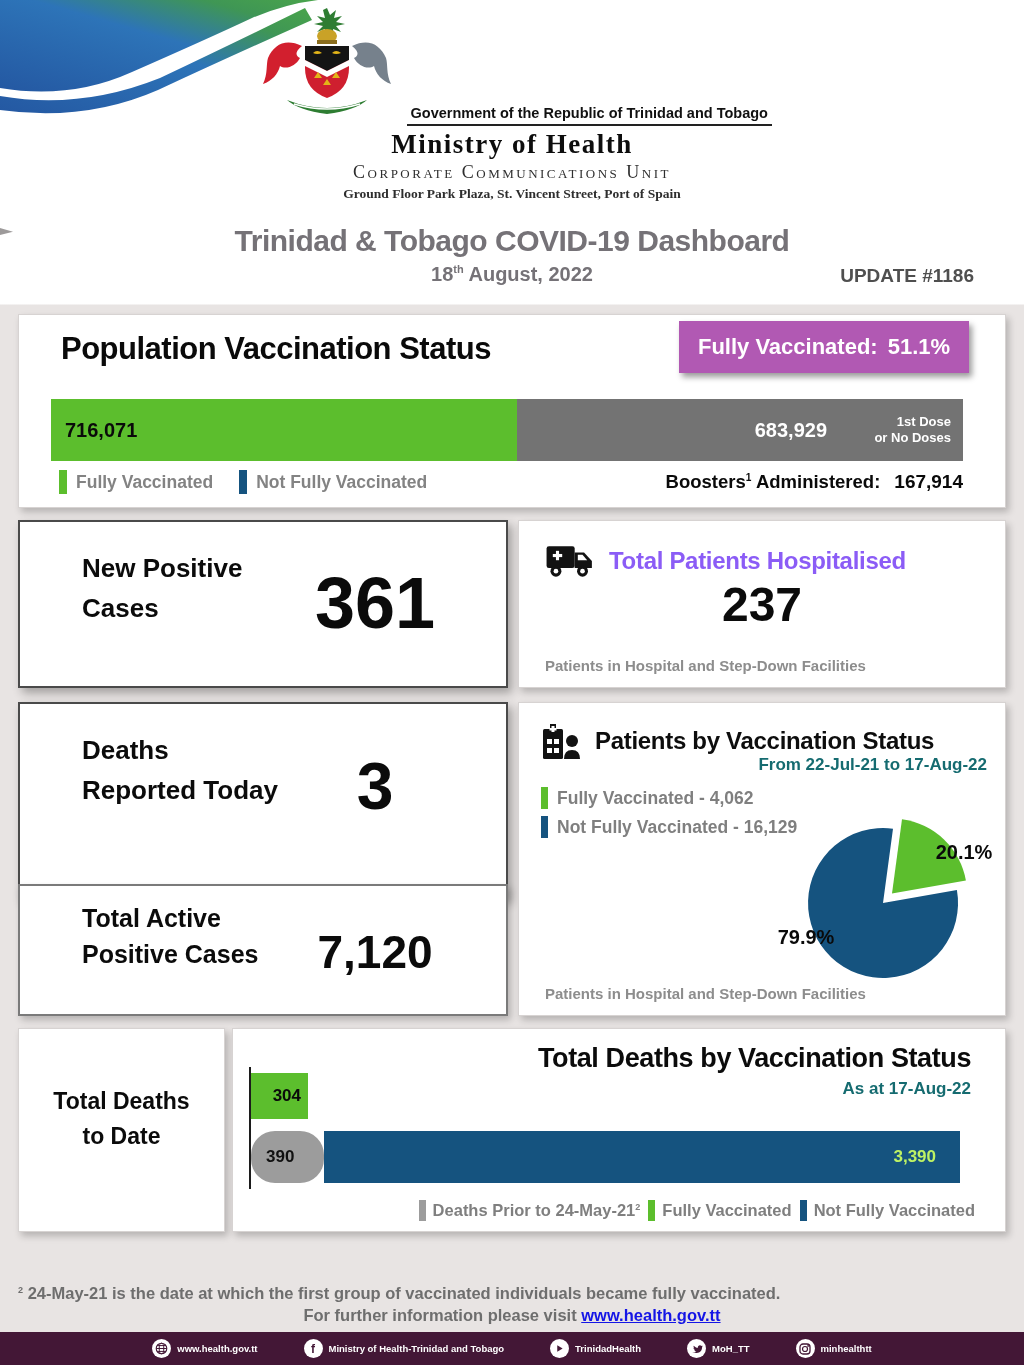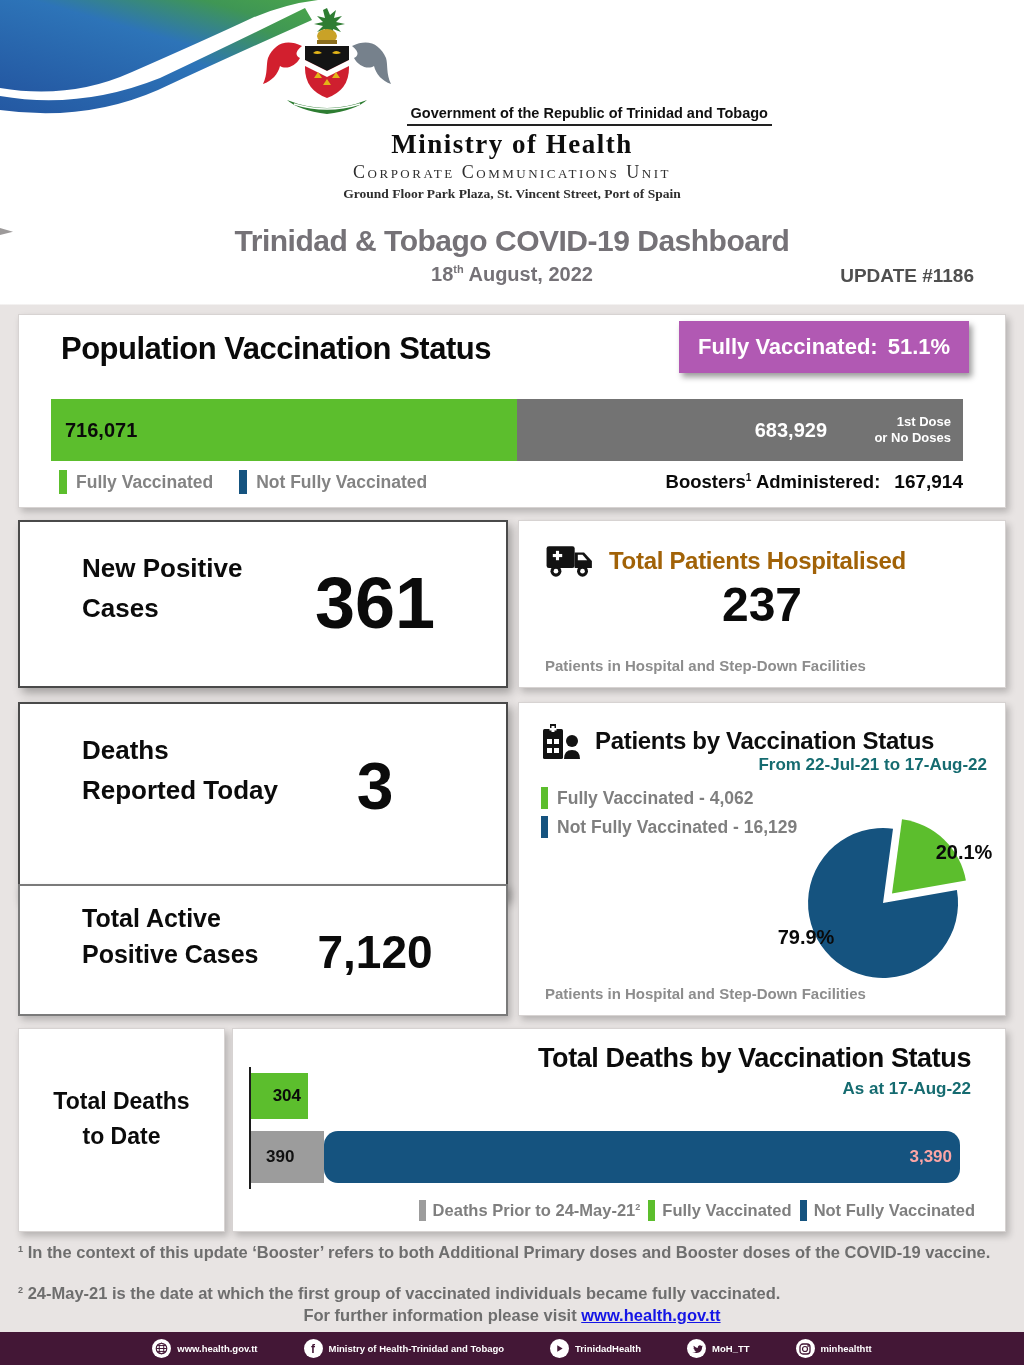--- a/index.html
+++ b/index.html
@@ -62,21 +62,21 @@
   #deaths-card{ left:18px; top:702px; width:490px; height:197px; }
   #deaths-card .metric-label{ top:26px; width:200px; }
   #deaths-card .metric-value{ left:260px; width:190px; top:30px; font-size:66px; line-height:104px; }
   #active-card{ left:18px; top:884px; width:490px; height:132px; }
   #active-card .metric-label{ top:14px; width:210px; font-size:25px; line-height:1.45; }
   #active-card .metric-value{ left:245px; width:220px; top:26px; font-size:46px; line-height:80px; }
 
   
   #hosp-card{ left:518px; top:520px; width:488px; height:168px; }
   .hosp-title-row{ position:absolute; top:22px; left:26px; display:flex; align-items:center; gap:14px; }
-  .hosp-title{ font-size:24px; font-weight:800; color:#a16207; letter-spacing:-.3px; }
+  .hosp-title{ font-size:24px; font-weight:800; color:#8b5cf6; letter-spacing:-.3px; }
   .hosp-value{ position:absolute; top:56px; left:0; right:0; text-align:center;
                font-size:48px; font-weight:800; color:#0b0b0b; }
   .card-caption{ position:absolute; left:26px; bottom:13px; font-size:15px; font-weight:bold; color:#8d8d8d; }
 
   
   #pbs-card{ left:518px; top:702px; width:488px; height:314px; }
   .pbs-title-row{ position:absolute; top:18px; left:22px; display:flex; align-items:center; gap:12px; }
   .pbs-title{ font-size:24px; font-weight:800; color:#0d0d0d; letter-spacing:-.3px; }
   .pbs-sub{ position:absolute; top:52px; right:18px; font-size:17px; font-weight:800; color:#156b70; }
   .pbs-legend{ position:absolute; top:84px; left:22px; display:flex; flex-direction:column; gap:7px; }
@@ -97,21 +97,21 @@
   .dbs-title{ position:absolute; top:14px; right:34px; font-size:27px; font-weight:800; color:#0b0b0b; letter-spacing:-.4px; }
   .dbs-sub{ position:absolute; top:50px; right:34px; font-size:17px; font-weight:800; color:#156b70; }
   .dbs-axis{ position:absolute; left:16px; top:38px; width:2px; height:122px; background:#1c1c1c; }
   .dbs-track{ position:absolute; left:18px; width:709px; }
   .dbs-bar-green{ top:44px; height:46px; background:#5cbe2d; display:flex; align-items:center;
                   justify-content:flex-end; padding-right:7px; font-size:17px; font-weight:800; color:#0a0a0a; }
   .dbs-stack{ top:102px; height:52px; display:flex; }
   .dbs-seg-gray{ background:#9c9c9c; display:flex; align-items:center; padding-left:15px;
                  font-size:17px; font-weight:800; color:#111; }
   .dbs-seg-blue{ background:#15537f; flex:1; display:flex; align-items:center; justify-content:flex-end;
-                 padding-right:8px; font-size:17px; font-weight:800; color:#fca5a5;border-radius:14px; }
+                 padding-right:24px; font-size:17px; font-weight:800; color:#bef264; }
   .dbs-legend{ position:absolute; bottom:10px; right:30px; display:flex; gap:8px; align-items:center; }
   .dbs-legend .lg-item{ font-size:16.5px; color:#7f7f7f; gap:7px; }
   .dbs-legend .lg-mark{ width:7px; height:21px; }
 
   
   .footnote{ position:absolute; left:18px; font-size:16.5px; font-weight:bold; color:#6e6e6e; }
   #note1{ top:1243px; }
   #note2{ top:1284px; }
   .info-line{ position:absolute; top:1306px; left:0; right:0; text-align:center;
               font-size:16.5px; font-weight:bold; color:#6e6e6e; }
@@ -281,21 +281,21 @@
   </div>
 
   <div class="card" id="dbs-card">
     <div class="dbs-title">Total Deaths by Vaccination Status</div>
     <div class="dbs-sub">As at 17-Aug-22</div>
     <div class="dbs-axis"></div>
     <div class="dbs-track dbs-bar-green" style="width: 57.0201px;">
       <span>304</span>
     </div>
     <div class="dbs-track dbs-stack">
-      <div class="dbs-seg-gray" style="width: 10.3175%;">
+      <div class="dbs-seg-gray" style="width: 10.3175%; border-radius: 24px;">
         <span>390</span>
       </div>
       <div class="dbs-seg-blue">
         <span>3,390</span>
       </div>
     </div>
     <div class="dbs-legend">
       <span class="lg-item">
         <span class="lg-mark" style="background:#9c9c9c"></span>
         <span><span>Deaths Prior to 24-May-21</span><sup>2</sup></span>
@@ -304,21 +304,20 @@
         <span class="lg-mark" style="background:#5cbe2d"></span>
         <span>Fully Vaccinated</span>
       </span>
       <span class="lg-item">
         <span class="lg-mark" style="background:#15537f"></span>
         <span>Not Fully Vaccinated</span>
       </span>
     </div>
   </div>
 
-  <div class="footnote" id="note1"><sup>1</sup><span> In the context of this update ‘Booster’ refers to both Additional Primary doses and Booster doses of the COVID-19 vaccine.</span></div>
   <div class="footnote" id="note2"><sup>2</sup><span> 24-May-21 is the date at which the first group of vaccinated individuals became fully vaccinated.</span></div>
   <div class="info-line">
     <span>For further information please visit </span><span class="info-link">www.health.gov.tt</span>
   </div>
 
   <div class="footer">
     <span class="f-item">
       <span class="f-circle">
         <svg width="13" height="13" viewBox="0 0 13 13">
             <circle cx="6.5" cy="6.5" r="5.3" fill="none" stroke="#431736" stroke-width="1.1"></circle>

